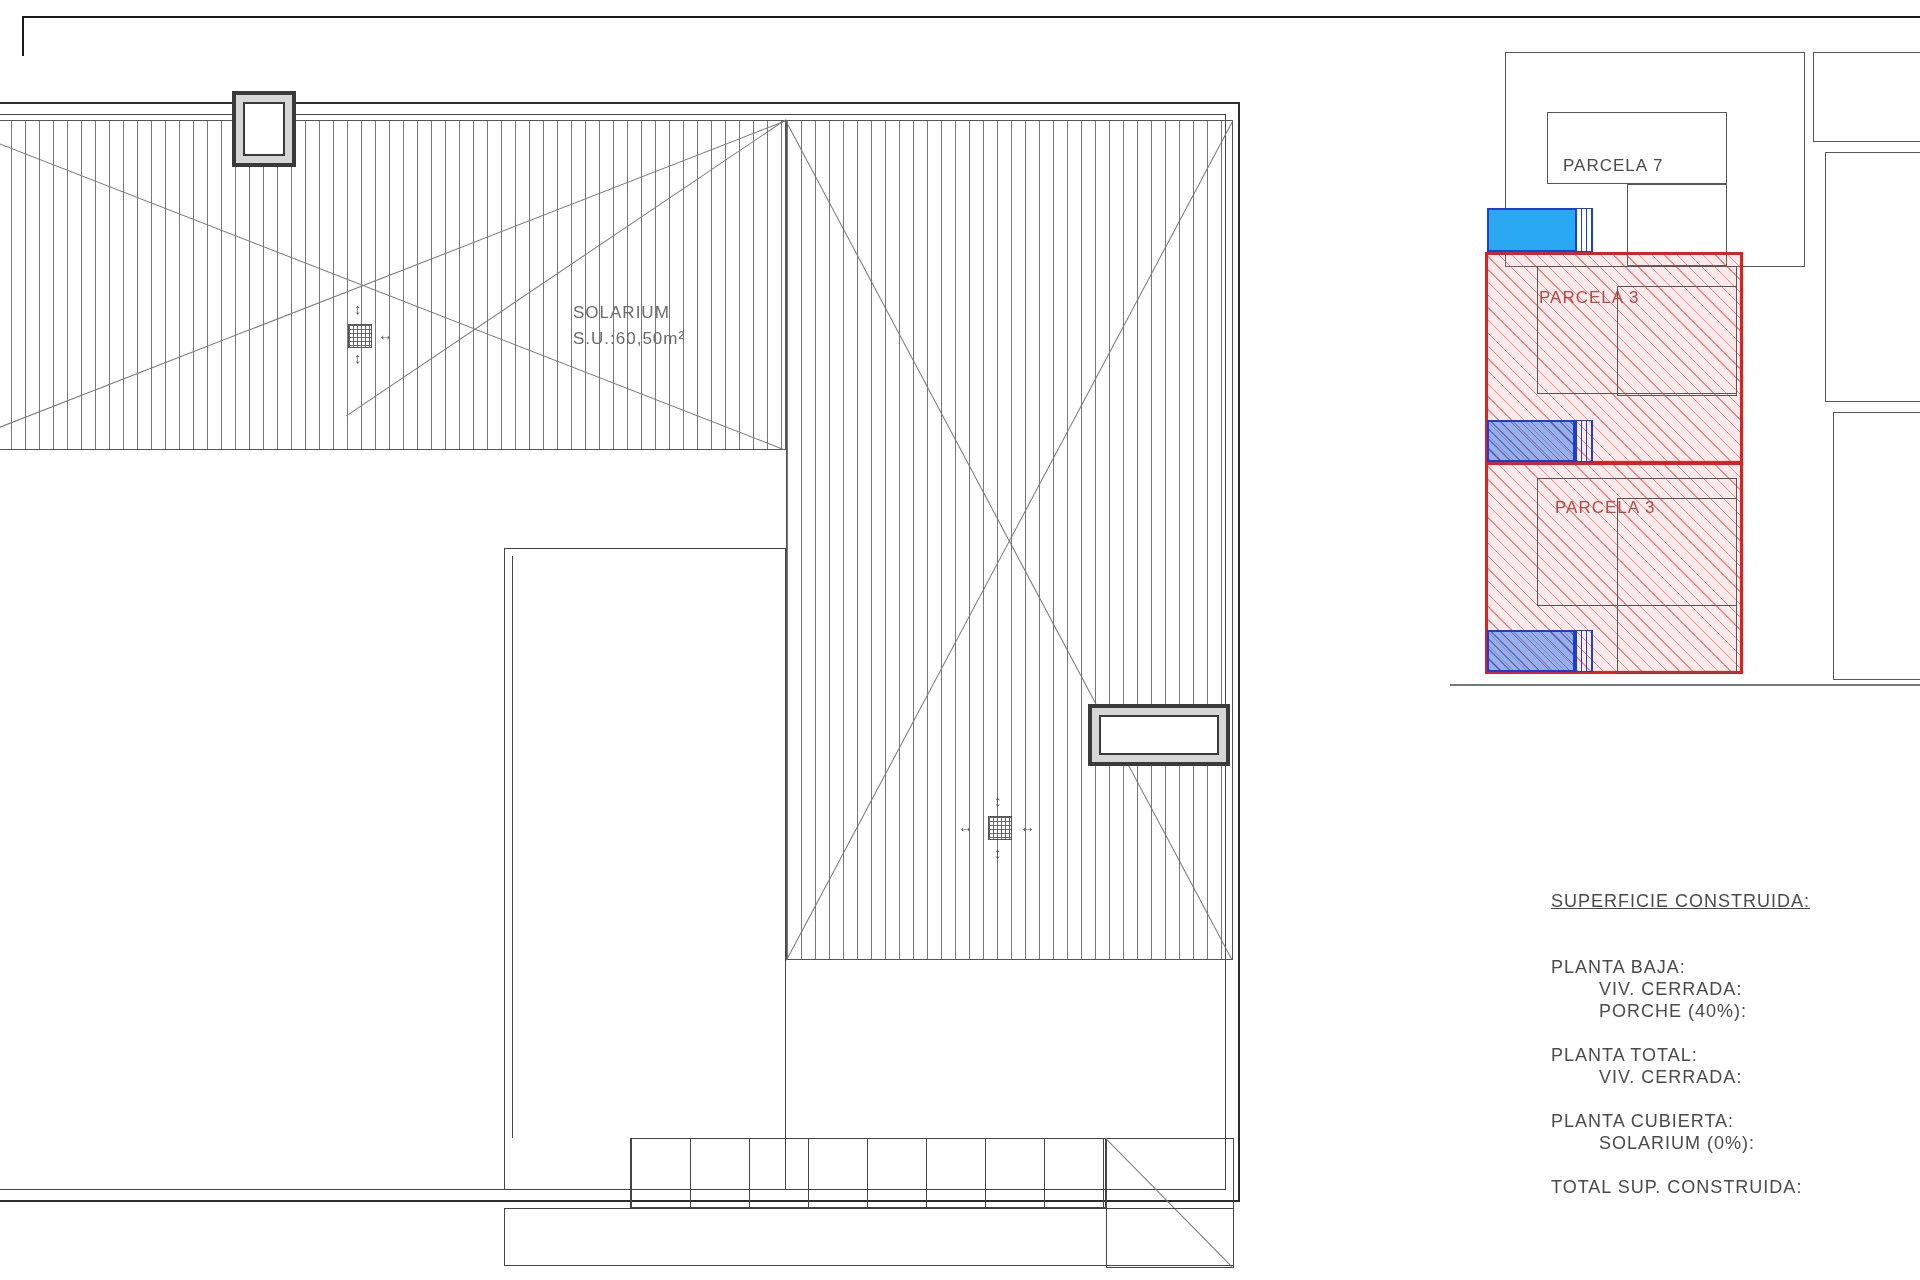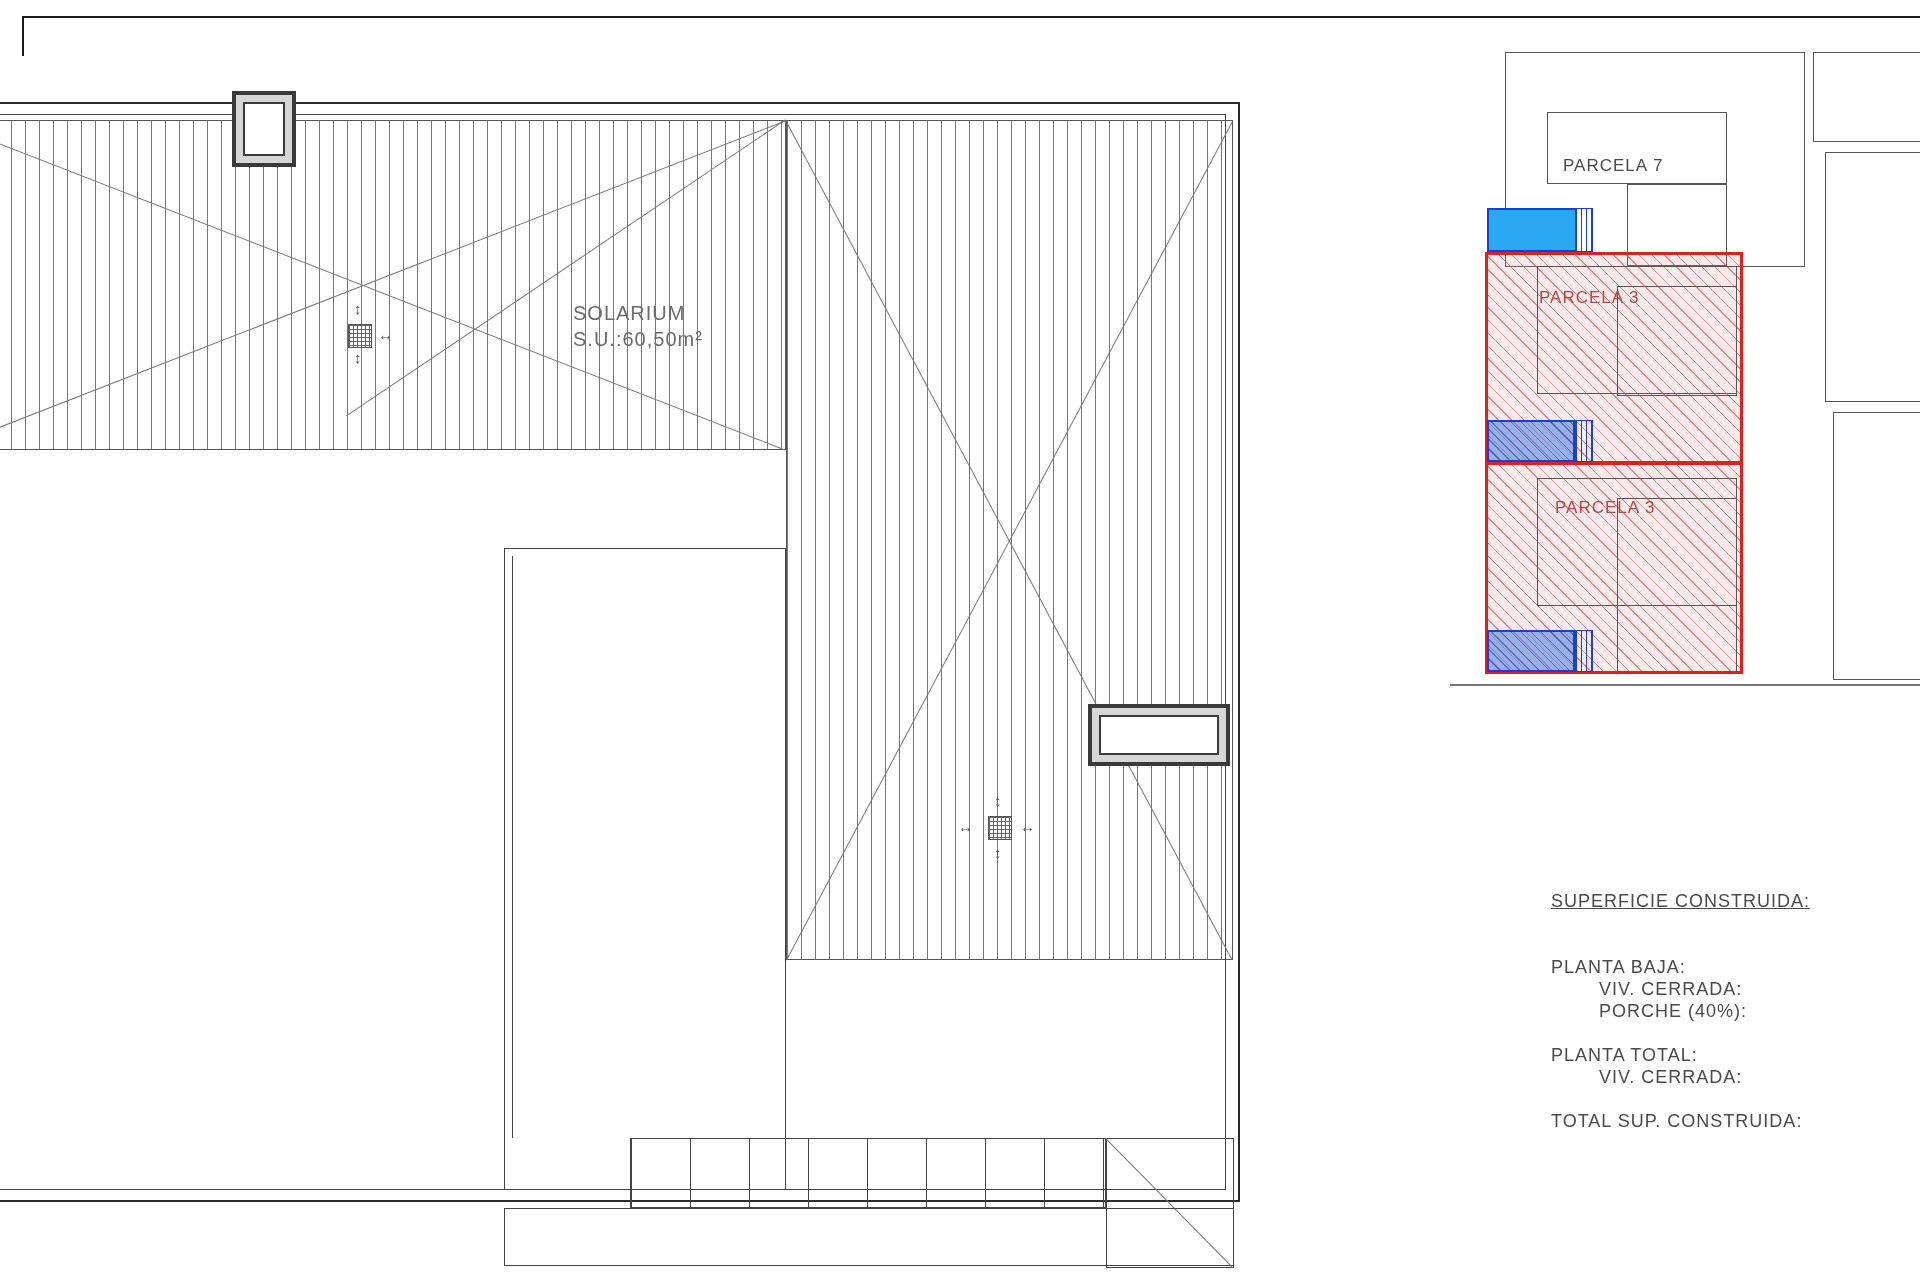--- a/index.html
+++ b/index.html
@@ -66,21 +66,21 @@
   }
   .diag {
     position: absolute;
     background: #777;
     height: 1px;
     transform-origin: 0 0;
   }
   .label-solarium {
     position: absolute;
     color: #6b6b6b;
-    font-size: 20px;
+    font-size: 17px;
     letter-spacing: 1px;
     line-height: 26px;
     white-space: nowrap;
   }
   .drain {
     position: absolute;
     width: 22px;
     height: 22px;
     border: 1px solid #555;
     background-image:
@@ -297,17 +297,21 @@
       <span class="row">PLANTA BAJA:</span>
       <span class="row indent">VIV. CERRADA:</span>
       <span class="row indent">PORCHE (40%):</span>
     </div>
 
     <div class="grp">
       <span class="row">PLANTA TOTAL:</span>
       <span class="row indent">VIV. CERRADA:</span>
     </div>
 
+    <div class="grp">
+      <span class="row">PLANTA CUBIERTA:</span>
+      <span class="row indent">SOLARIUM (0%):</span>
+    </div>
 
     <span class="total">TOTAL SUP. CONSTRUIDA:</span>
   </div>
 
 </div>
 
 </body></html>

